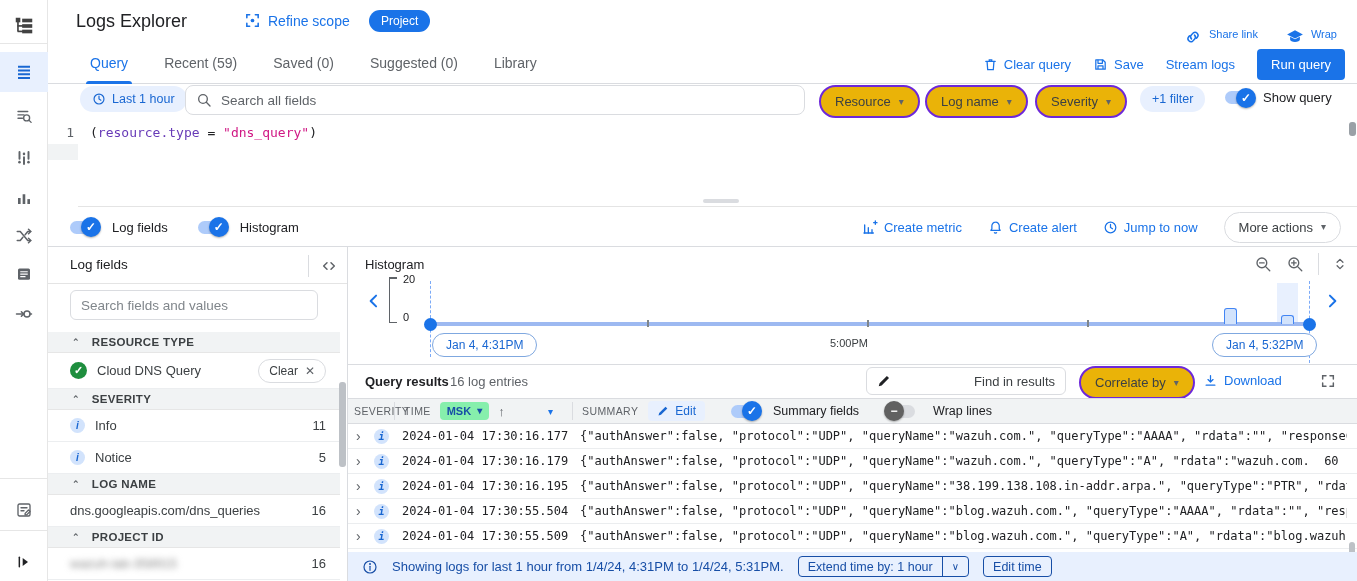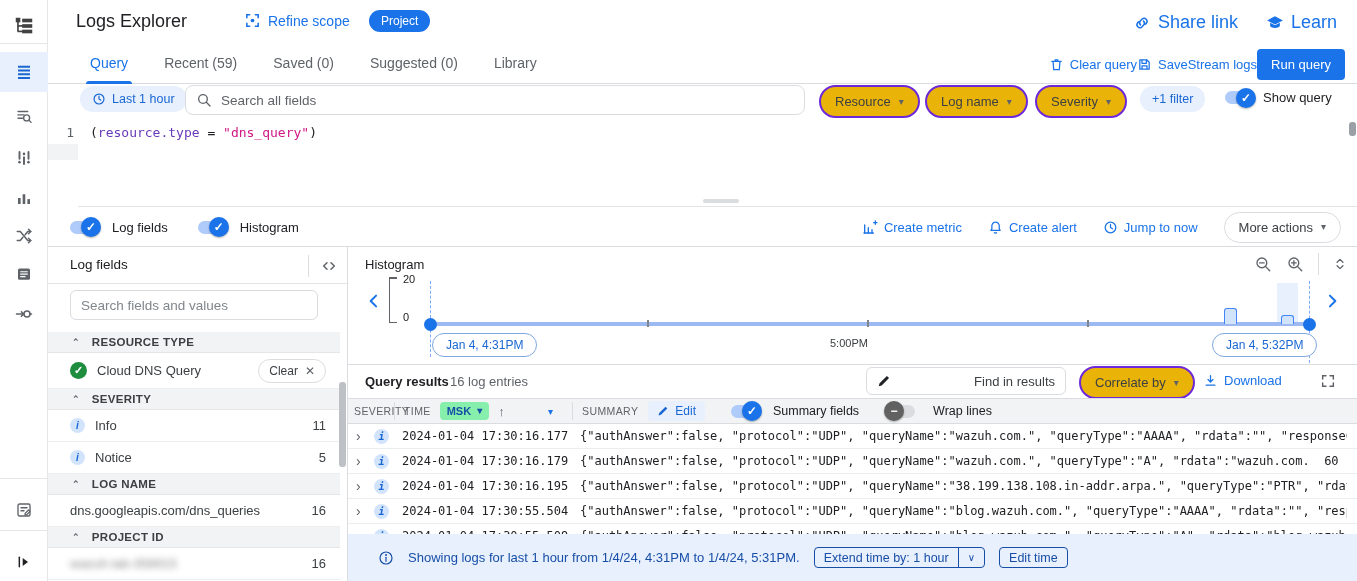--- a/index.html
+++ b/index.html
@@ -17,31 +17,31 @@
   .rail-ic.active { background:#e8f0fe; color:#1967d2; }
 
   
   .hdr { position:absolute; left:48px; top:0; right:0; height:44px; background:#fff; }
   .hdr-title { position:absolute; left:28px; top:11px; font-size:18px; color:#202124; }
   .refine { position:absolute; left:196px; top:12px; color:#1a73e8; font-size:14px; font-weight:500;
     display:flex; align-items:center; gap:7px; cursor:pointer; }
   .proj-pill { position:absolute; left:321px; top:10px; background:#1a73e8; color:#fff;
     border-radius:12px; font-size:12px; font-weight:500; padding:4px 12px; cursor:pointer; }
   .hdr-right { position:absolute; right:20px; top:12px; display:flex; gap:28px; }
-  .hdr-link { color:#1a73e8; font-size:18px; font-weight:500; display:flex; align-items:center; gap:7px; cursor:pointer; }
+  .hdr-link { color:#1a73e8; font-size:11px; font-weight:500; display:flex; gap:7px; cursor:pointer;margin-top:16px; }
 
   
   .tabbar { position:absolute; left:48px; top:44px; right:0; height:40px; background:#fff;
     border-bottom:1px solid #dadce0; }
   .tabs { position:absolute; left:24px; top:0; display:flex; height:40px; }
   .tab { padding:0 18px; line-height:39px; font-size:14px; color:#5f6368; cursor:pointer; position:relative; }
   .tab.active { color:#1a73e8; font-weight:500; }
   .tab.active::after { content:""; position:absolute; left:14px; right:14px; bottom:0; height:3px;
     background:#1a73e8; border-radius:3px 3px 0 0; }
-  .tab-actions { position:absolute; right:12px; top:0; height:40px; display:flex; align-items:center; }
+  .tab-actions { position:absolute; right:12px; top:0; height:40px; display:flex; align-items:center; gap:22px; }
   .blue-link { color:#1a73e8; font-size:13px; font-weight:500; display:flex; align-items:center; gap:6px; cursor:pointer; }
   .run-btn { background:#1a73e8; color:#fff; border:none; border-radius:4px; font-size:13px; font-weight:500;
     padding:8px 14px; cursor:pointer; font-family:inherit; }
 
   
   .filterbar { position:absolute; left:48px; top:84px; right:0; height:36px; background:#fff; }
   .chip-blue { background:#e8f0fe; color:#1967d2; border-radius:15px; font-size:12.5px; font-weight:500;
     display:inline-flex; align-items:center; gap:6px; padding:6px 12px; cursor:pointer; }
   .time-chip { position:absolute; left:32px; top:2px; }
   .search-all { position:absolute; left:137px; top:1px; width:620px; height:30px;
@@ -165,22 +165,22 @@
     font-family:"DejaVu Sans Mono", monospace; font-size:12px; color:#202124; }
   .lrow { position:relative; height:25px; border-bottom:1px solid #ebedef; cursor:pointer; }
   .row-chev { position:absolute; left:8px; top:4px; color:#5f6368; font-size:14px;
     font-family:"Liberation Sans", sans-serif; cursor:pointer; }
   .row-info { position:absolute; left:26px; top:5px; }
   .row-time { position:absolute; left:54px; top:5px; white-space:pre; }
   .row-sum { position:absolute; left:232px; right:10px; top:5px; white-space:pre; overflow:hidden; }
   .res-scroll { position:absolute; right:2px; top:295px; width:6px; height:28px; background:#bdc1c6; border-radius:3px; }
 
   
-  .foot { position:absolute; left:0; right:0; bottom:0; height:47px; background:#e8f0fe;
-    display:flex; align-items:center; gap:14px; padding-left:30px; color:#174ea6; }
+  .foot { position:absolute; left:0; right:0; bottom:0; height:29px; background:#e8f0fe;
+    display:flex; align-items:center; gap:14px; padding-left:14px; color:#174ea6; }
   .foot-msg { font-size:13px; }
   .foot-btn { border:1px solid #174ea6; border-radius:4px; color:#174ea6; background:transparent;
     font-size:12.5px; font-weight:500; display:flex; align-items:center; cursor:pointer; height:21px; }
   .foot-btn .seg { padding:0 9px; display:flex; align-items:center; height:100%; }
   .foot-btn .seg + .seg { border-left:1px solid #174ea6; }
   svg { display:block; }
 </style>
 </head>
 <body>
 
@@ -285,21 +285,21 @@
         </span>
         <span>Share link</span>
       </div>
       <div class="hdr-link">
         <span>
           <svg width="18" height="18" viewBox="0 0 24 24" fill="#1a73e8">
               <path d="M12 3L1.5 8.5 12 14l10.5-5.5z"></path>
               <path d="M5.5 11.5v4c0 1.6 2.9 3 6.5 3s6.5-1.4 6.5-3v-4L12 15z"></path>
             </svg>
         </span>
-        <span>Learn</span>
+        <span>Wrap</span>
       </div>
     </div>
   </header>
 
   <div class="tabbar">
     <div class="tabs">
       <div class="tab active">Query</div>
       <div class="tab">Recent (59)</div>
       <div class="tab">Saved (0)</div>
       <div class="tab">Suggested (0)</div>

